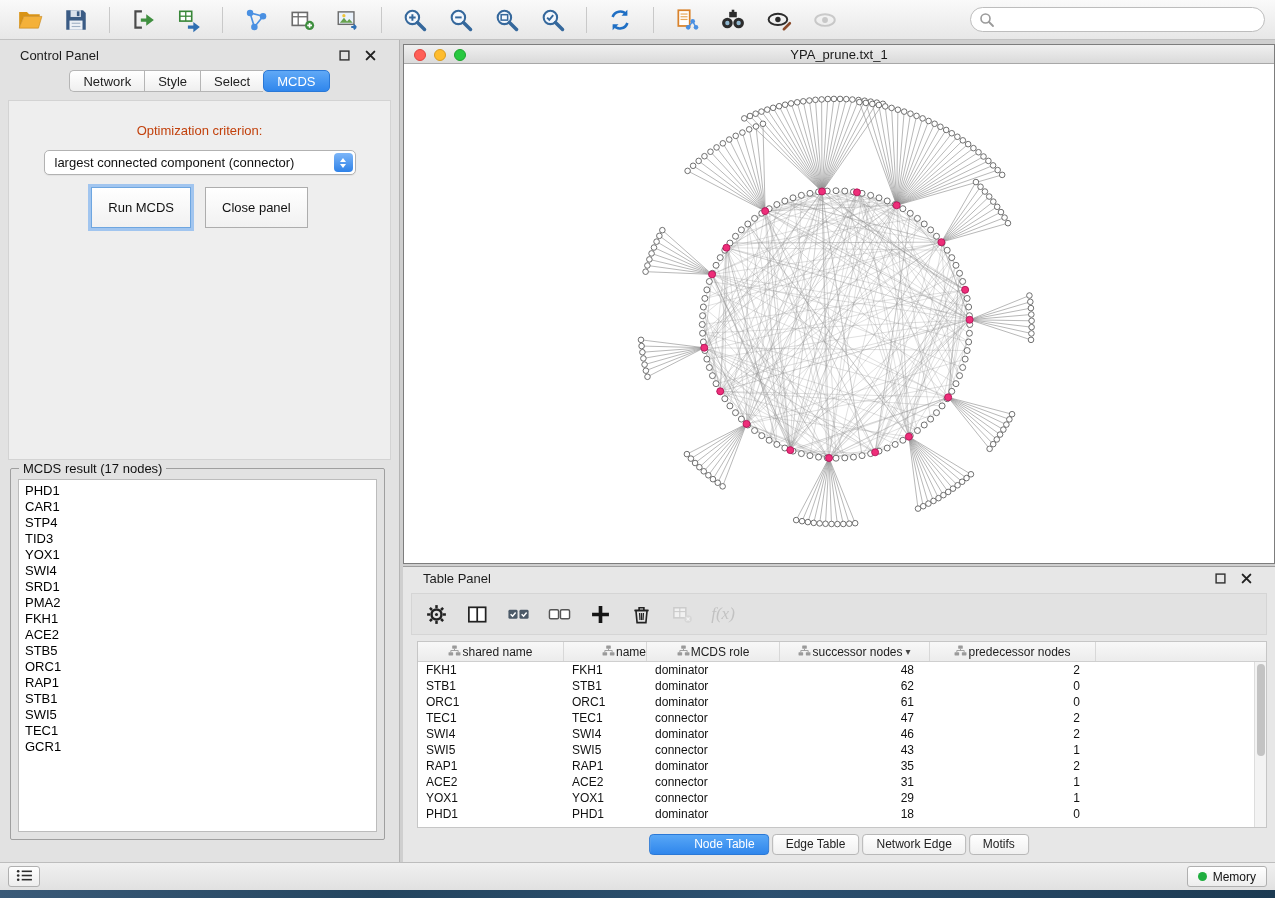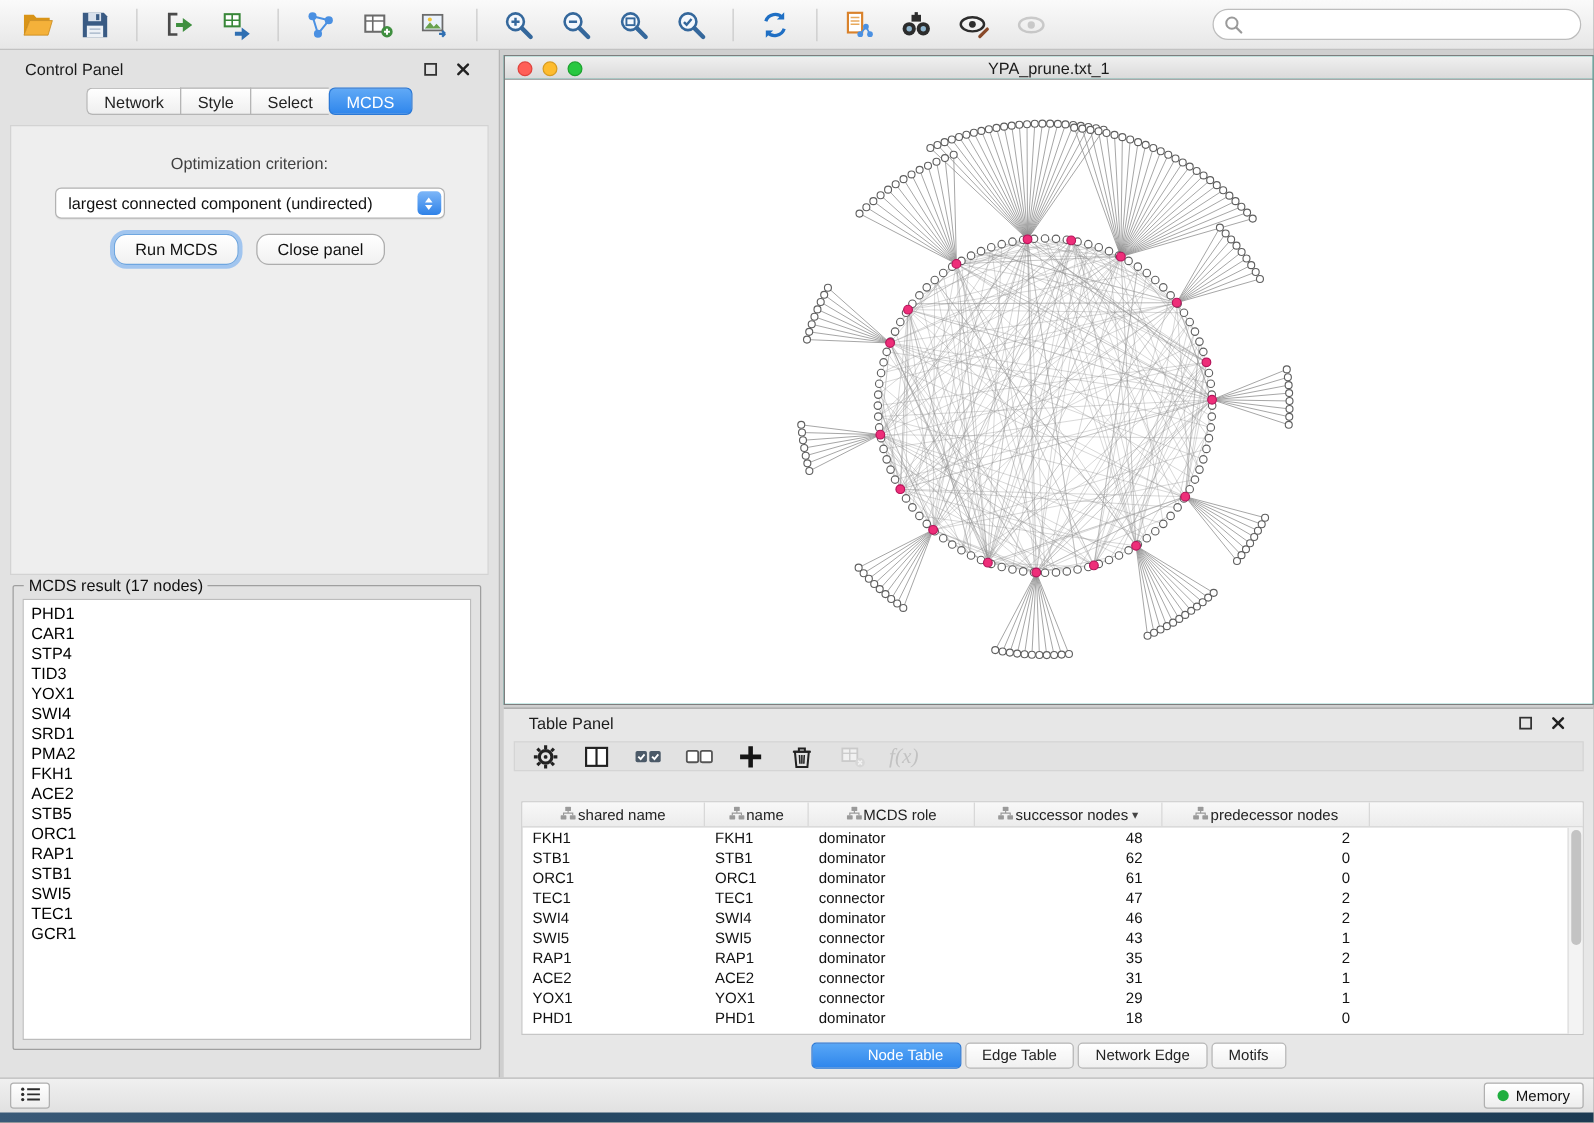--- a/index.html
+++ b/index.html
@@ -24,27 +24,27 @@
   .panel-head{height:30px;display:flex;align-items:center;padding:0 20px;font-size:13px;color:#1c1c1c;}
   .panel-head .spacer{flex:1;}
   .ph-btn{width:18px;height:18px;display:flex;align-items:center;justify-content:center;background:none;border:none;cursor:pointer;margin-left:8px;}
   .ph-btn svg{width:11px;height:11px;}
   .cp-tabs{display:flex;justify-content:center;}
   .cp-tab{font-size:13px;padding:3px 13px;height:22px;background:linear-gradient(#ffffff,#efefef);border:1px solid #b5b5b5;border-right:none;cursor:pointer;color:#222;}
   .cp-tab:first-child{border-radius:5px 0 0 5px;}
   .cp-tab:last-child{border-right:1px solid #b5b5b5;border-radius:0 5px 5px 0;}
   .cp-tab.sel{background:linear-gradient(#60a9f6,#2f86ec);color:#fff;border:1px solid #2a78d6;border-radius:5px;}
   .cp-content{position:absolute;left:8px;right:8px;top:60px;height:360px;background:#eeeeee;border:1px solid #d3d3d3;}
-  .opt-label{text-align:center;margin-top:22px;font-size:13px;color:#404040;}
+  .opt-label{text-align:center;margin-top:22px;font-size:13px;color:#c2410c;}
   .dropdown{position:relative;margin:12px auto 0;width:312px;height:25px;background:#fff;border:1px solid #b2b2b2;border-radius:5px;font-size:13px;display:flex;align-items:center;padding:0 30px 0 10px;cursor:pointer;color:#111;box-shadow:0 1px 1px rgba(0,0,0,.05);}
   .dropdown .stepper{position:absolute;right:2px;top:2px;width:19px;height:19px;border-radius:4px;background:linear-gradient(#7db6f8,#2f82e8);display:flex;flex-direction:column;align-items:center;justify-content:center;gap:2px;}
   .arr-up{width:0;height:0;border-left:3.5px solid transparent;border-right:3.5px solid transparent;border-bottom:4px solid #fff;}
   .arr-dn{width:0;height:0;border-left:3.5px solid transparent;border-right:3.5px solid transparent;border-top:4px solid #fff;}
   .btn-row{display:flex;justify-content:center;gap:14px;margin-top:12px;}
-  .cp-btn{height:25px;padding:0 16px;font-size:13px;border:1px solid #adadad;border-radius:10px;background:linear-gradient(#ffffff,#f1f1f1);cursor:pointer;color:#111;}
+  .cp-btn{height:41px;padding:0 16px;font-size:13px;border:1px solid #adadad;border-radius:0;background:linear-gradient(#ffffff,#f1f1f1);cursor:pointer;color:#111;}
   .cp-btn.focused{box-shadow:0 0 0 3px rgba(110,170,240,.6);border-color:#6ea6e0;}
   .result-box{position:absolute;left:10px;right:14px;top:428px;bottom:22px;border:1px solid #9f9f9f;border-radius:2px;}
   .result-legend{position:absolute;top:-8px;left:8px;background:#e2e2e2;padding:0 4px;font-size:13px;color:#111;}
   .result-list{position:absolute;left:7px;right:7px;top:10px;bottom:7px;background:#fff;border:1px solid #bcbcbc;padding:3px 6px;font-size:13px;line-height:16px;color:#000;overflow:hidden;}
   .mcds-item{height:16px;}
 
   
   .right{position:absolute;left:400px;top:40px;right:0;bottom:36px;background:#cfcfcf;}
   .net-window{position:absolute;left:3px;right:0;top:4px;height:520px;background:#14b8a6;border:1px solid #7d7d7d;}
   .net-titlebar{height:19px;background:linear-gradient(#f0f0f0,#dadada);border-bottom:1px solid #a8a8a8;position:relative;display:flex;align-items:center;justify-content:center;}
@@ -52,31 +52,31 @@
   .tl.red{left:10px;background:#ff5f57;border:1px solid #e0443e;}
   .tl.yellow{left:30px;background:#febc2e;border:1px solid #d89c20;}
   .tl.green{left:50px;background:#28c840;border:1px solid #1da32f;}
   .net-title-text{font-size:13px;color:#1a1a1a;}
   .net-canvas{position:absolute;left:0;right:0;top:19px;bottom:0;background:#fff;overflow:hidden;cursor:default;}
   .net-canvas svg{width:100%;height:100%;display:block;}
 
   
   .table-panel{position:absolute;left:3px;right:0;top:526px;bottom:0;background:#e7e7e7;border-top:1px solid #9e9e9e;}
   .table-panel .panel-head{height:22px;}
-  .tp-toolbar{margin:4px 8px 0;height:24px;background:#e2e2e2;border:1px solid #d5d5d5;display:flex;align-items:center;gap:13px;padding:0 10px;}
+  .tp-toolbar{margin:4px 8px 0;height:42px;background:#e2e2e2;border:1px solid #d5d5d5;display:flex;align-items:center;gap:13px;padding:0 10px;}
   .tp-btn{width:28px;height:28px;background:none;border:none;display:flex;align-items:center;justify-content:center;cursor:pointer;border-radius:3px;}
   .tp-btn svg{width:23px;height:23px;}
   .tp-btn.disabled{opacity:.55;pointer-events:none;}
   .fx-label{font-family:"Liberation Serif",serif;font-style:italic;font-size:17px;color:#a8a8a8;}
   .tp-table{position:absolute;left:14px;right:8px;top:74px;bottom:34px;background:#fff;border:1px solid #c6c6c6;}
   .thead{display:flex;height:20px;background:linear-gradient(#f8f8f8,#ececec);border-bottom:1px solid #cfcfcf;}
   .th{display:flex;align-items:center;justify-content:center;gap:1px;font-size:12px;color:#222;border-right:1px solid #d8d8d8;position:relative;overflow:hidden;}
   .th .tree-ic{width:13px;height:11px;}
   .sort-ic{font-size:10px;color:#444;margin-left:2px;cursor:pointer;}
-  .c0{width:146px;}.c1{width:83px;}.c2{width:133px;}.c3{width:150px;}.c4{width:166px;}.cf{flex:1;border-right:none;}
+  .c0{width:146px;}.c1{width:83px;justify-content:flex-end;}.c2{width:133px;}.c3{width:150px;}.c4{width:166px;}.cf{flex:1;border-right:none;}
   .tbody{position:absolute;top:20px;bottom:0;left:0;right:12px;overflow:hidden;}
   .trow{display:flex;height:16px;align-items:center;font-size:12px;color:#111;cursor:default;}
   .td{padding:0 8px;white-space:nowrap;overflow:hidden;height:16px;line-height:16px;}
   .td.num{text-align:right;padding-right:16px;}
   .vscroll{position:absolute;right:0;top:20px;bottom:0;width:12px;background:#f3f3f3;border-left:1px solid #ddd;cursor:pointer;}
   .vthumb{position:absolute;top:2px;left:1.5px;width:8px;height:92px;background:#c3c3c3;border-radius:5px;}
   .tp-tabs{position:absolute;bottom:7px;left:50%;transform:translateX(-50%);display:flex;gap:3px;}
   .tp-tab{font-size:12px;padding:0 13px;height:21px;line-height:19px;background:linear-gradient(#ffffff,#f0f0f0);border:1px solid #b8b8b8;border-radius:4px;cursor:pointer;color:#222;}
   .tp-tab.sel{background:linear-gradient(#58a7f6,#2f86ec);border-color:#2a78d6;color:#fff;padding-left:44px;}
 
@@ -287,21 +287,21 @@
     </div>
     <div class="cp-tabs">
         <button class="cp-tab">Network</button>
         <button class="cp-tab">Style</button>
         <button class="cp-tab">Select</button>
         <button class="cp-tab sel">MCDS</button>
       </div>
     <div class="cp-content">
       <div class="opt-label">Optimization criterion:</div>
       <div class="dropdown">
-        <span>largest connected component (undirected)</span>
+        <span>largest connected component (connector)</span>
         <span class="stepper">
             <span class="arr-up"></span>
             <span class="arr-dn"></span>
           </span>
       </div>
       <div class="btn-row">
         <button class="cp-btn focused">Run MCDS</button>
         <button class="cp-btn">Close panel</button>
       </div>
     </div>

